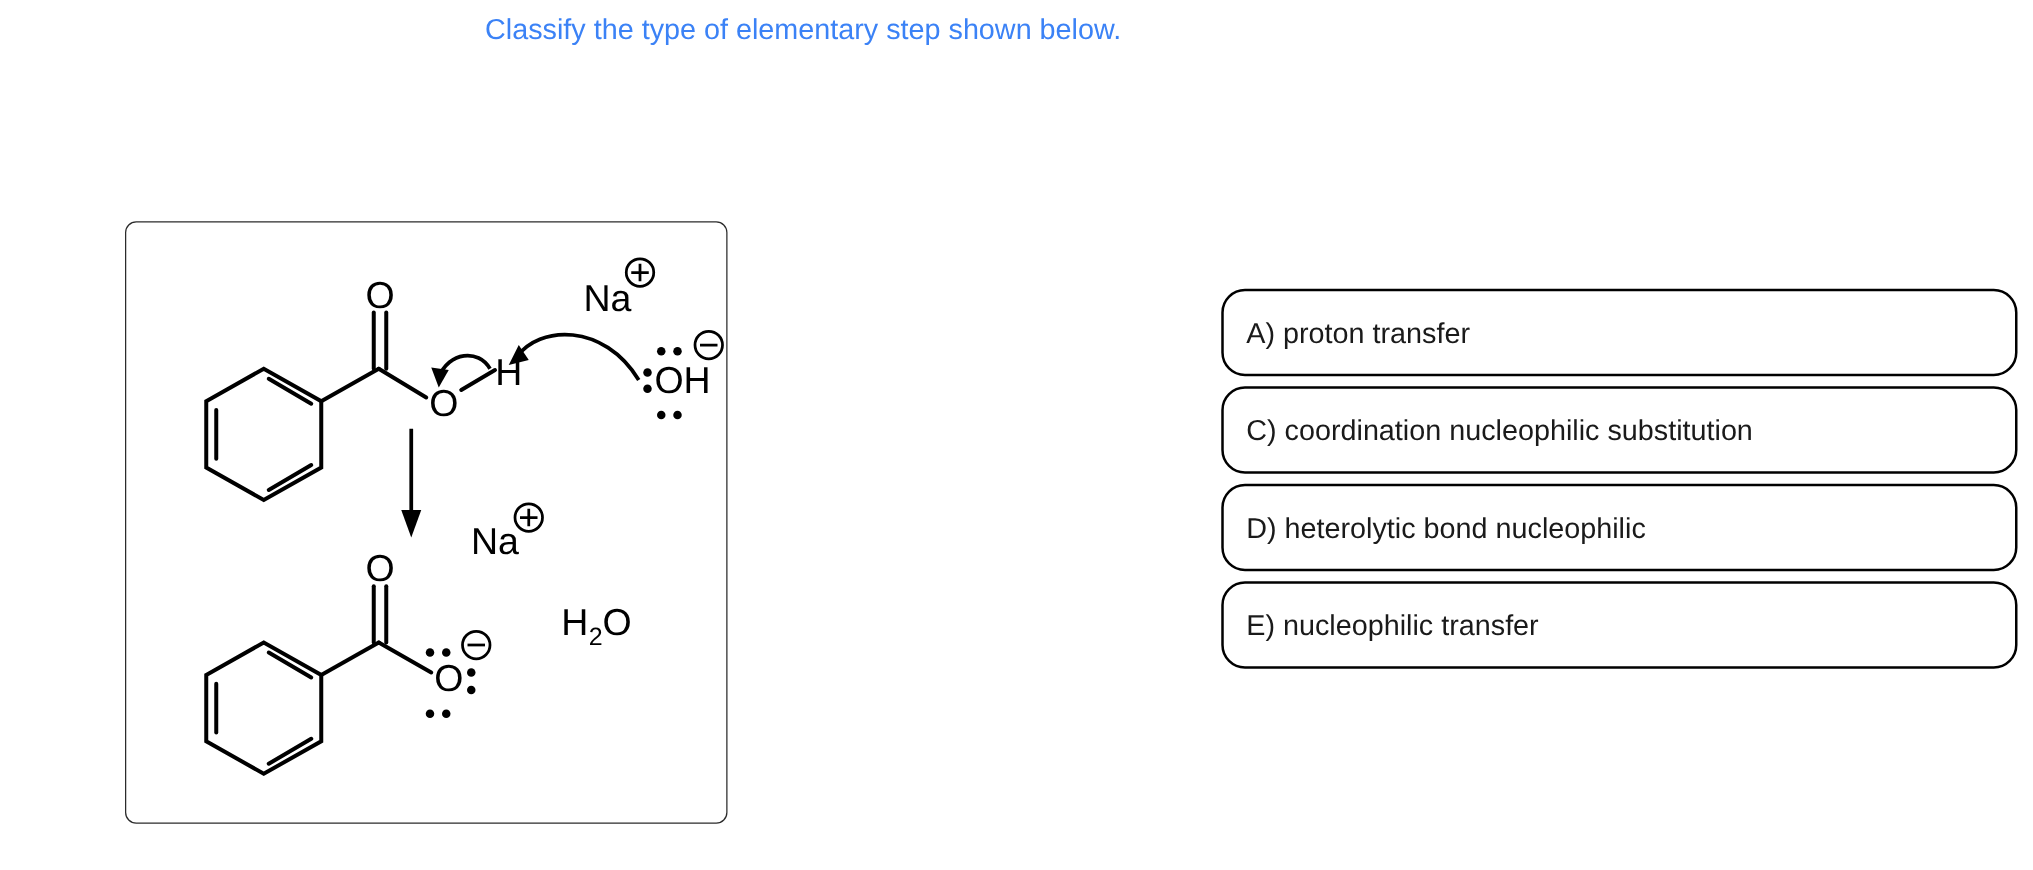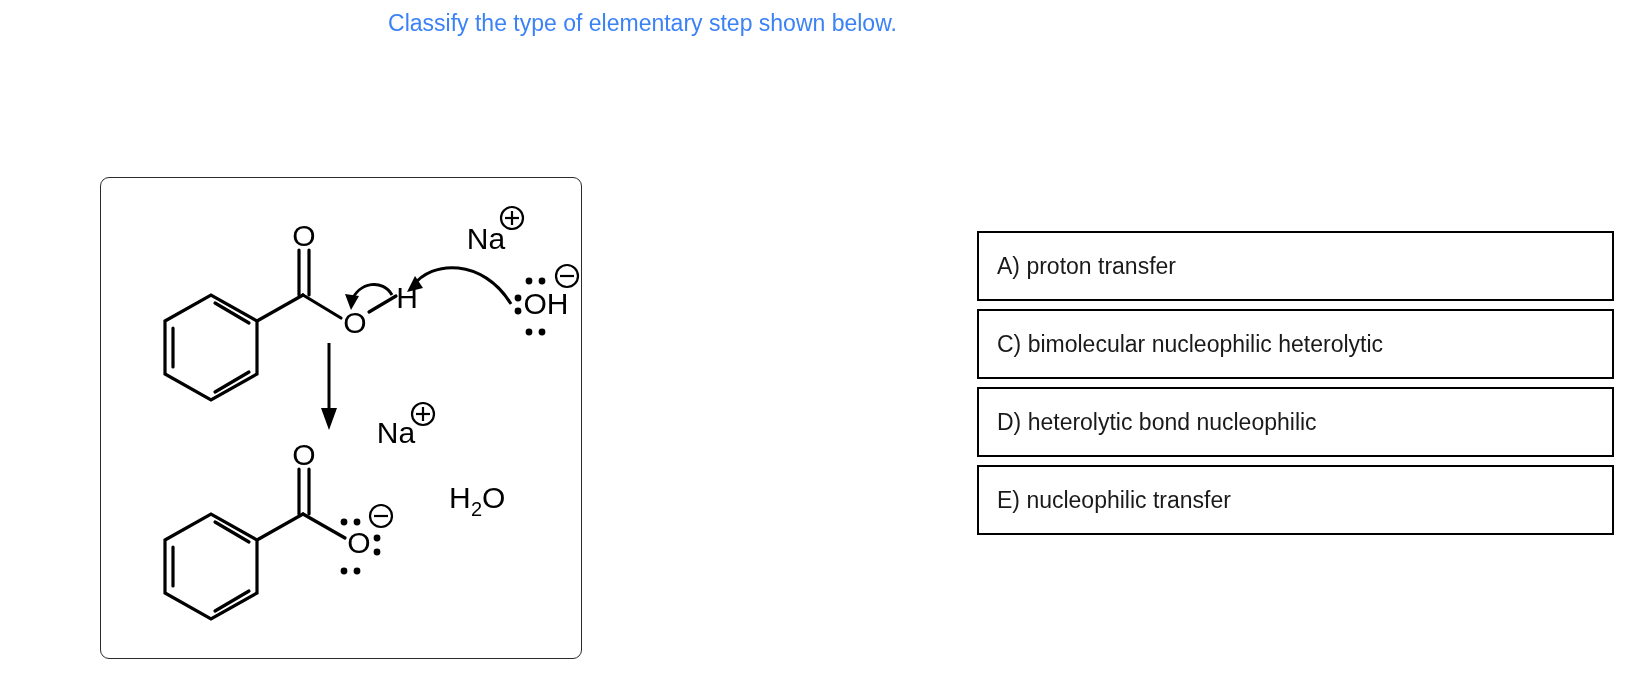--- a/index.html
+++ b/index.html
@@ -52,21 +52,21 @@
     position: absolute;
     left: 977px;
     top: 231px;
     width: 637px;
   }
   .option-box {
     position: relative;
     height: 70px;
     margin-bottom: 8px;
     border: 2px solid #000000;
-    border-radius: 0;
+    border-radius: 19px;
     background: #ffffff;
     box-sizing: border-box;
     display: flex;
     align-items: center;
   }
   .option-label {
     padding-left: 18px;
     font-size: 23px;
     line-height: 28px;
     color: #1a1a1a;
@@ -209,21 +209,21 @@
 </div>
 
 <div id="answer-options">
 
   <div class="option-box">
     <span class="option-label">A) proton transfer</span>
   </div>
 
 
   <div class="option-box">
-    <span class="option-label">C) bimolecular nucleophilic heterolytic</span>
+    <span class="option-label">C) coordination nucleophilic substitution</span>
   </div>
 
   <div class="option-box">
     <span class="option-label">D) heterolytic bond nucleophilic</span>
   </div>
 
   <div class="option-box">
     <span class="option-label">E) nucleophilic transfer</span>
   </div>
 

